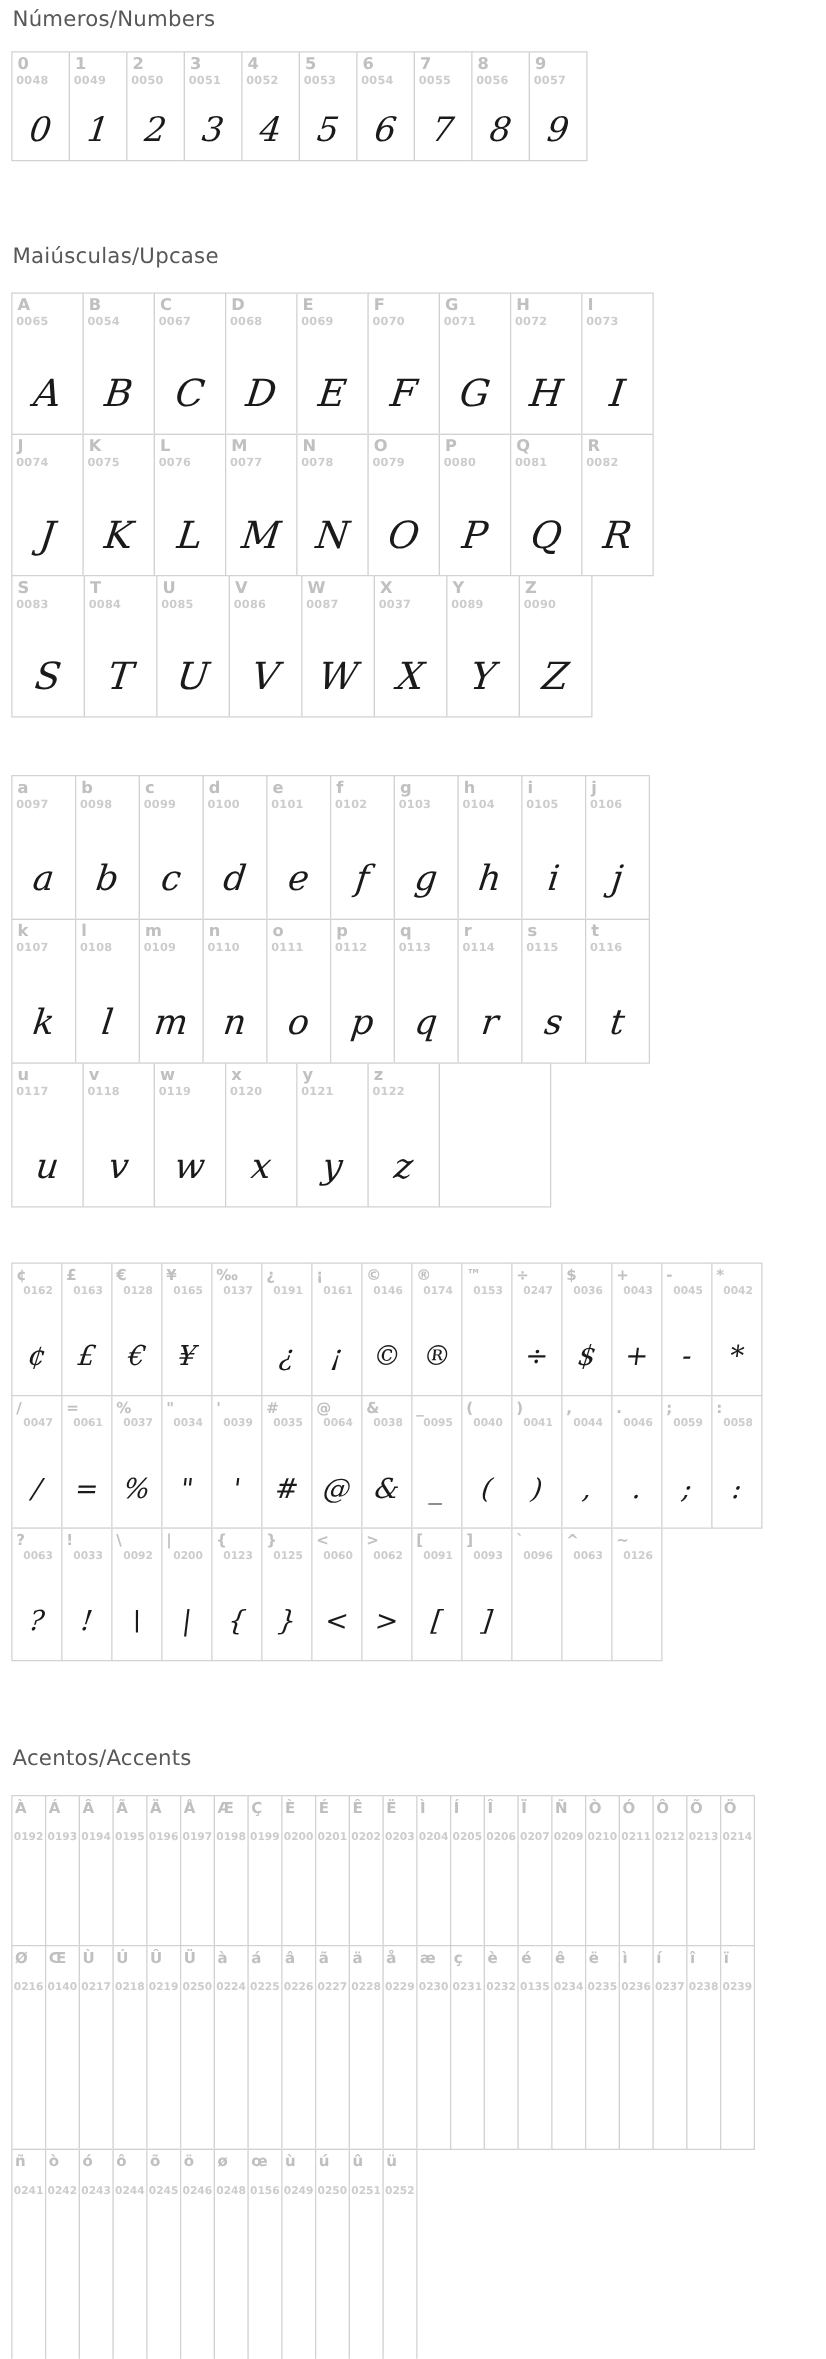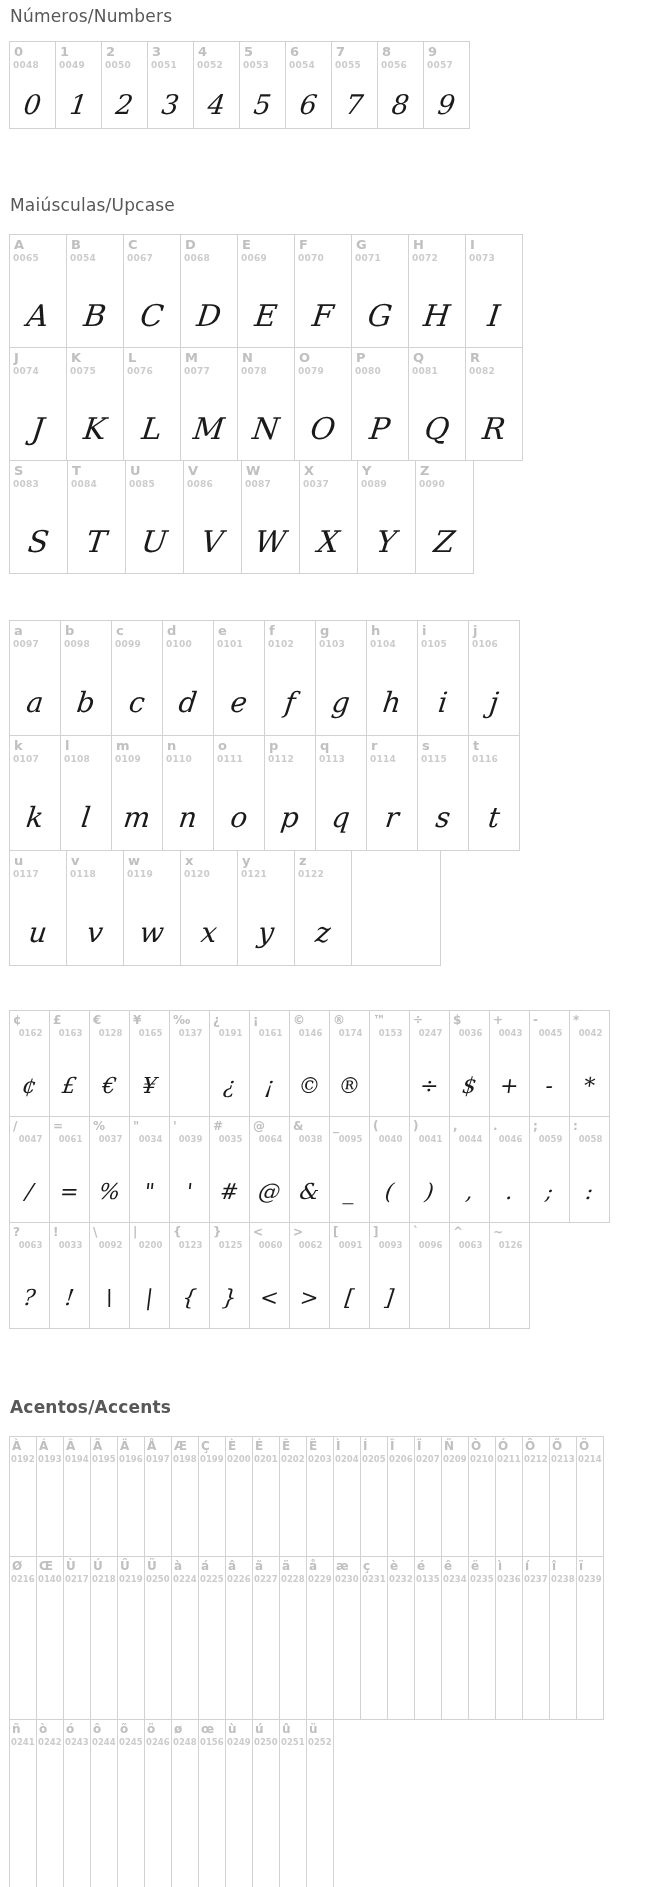--- a/index.html
+++ b/index.html
@@ -15,21 +15,21 @@
   }
   .sec-numbers{padding-top:6px;}
   .sec-numbers h2{margin-bottom:15px;}
   .sec-upcase{margin-top:66px;}
   .sec-upcase h2{margin-bottom:19px;}
   .sec-lowercase{margin-top:46px;}
   .sec-lowercase h2{margin-bottom:20px;}
   .sec-symbols{margin-top:44px;}
   .sec-symbols h2{margin-bottom:18px;}
   .sec-accents{margin-top:68px;}
-  .sec-accents h2{margin-bottom:19px;font-weight:bold;}
+  .sec-accents h2{margin-bottom:19px;}
 
   .gtable{display:inline-block;}
   .row{display:flex;margin-top:-1px;}
   .row:first-child{margin-top:0;}
   .cell{
     position:relative;border:1px solid #d2d2d2;background:#fff;
     margin-left:-1px;box-sizing:border-box;flex:none;
   }
   .row .cell:first-child{margin-left:0;}
   .ch{
@@ -63,21 +63,21 @@
   .sec-symbols .cell{width:41px;height:107px;}
   .sec-symbols .glyph{font-size:22px;bottom:18px;}
   .sec-symbols .ch{font-size:12px;padding-left:3px;}
   .sec-symbols .code{font-size:8.5px;padding-left:2px;letter-spacing:0;text-align:center;}
 
   .sec-accents .cell{width:28px;}
   .sec-accents .row0 .cell{height:121px;}
   .sec-accents .row1 .cell{height:164px;}
   .sec-accents .row2 .cell{height:245px;}
   .sec-accents .ch{font-size:12px;padding-left:2px;}
-  .sec-accents .code{font-size:8.5px;padding-left:1px;letter-spacing:0;}
+  .sec-accents .code{font-size:8.5px;padding-left:1px;letter-spacing:0;margin-top:11px;}
 </style>
 </head>
 <body>
 
 <main id="glyph-map">
     <section class="section sec-numbers"><h2>Números/Numbers</h2><div class="gtable"><div class="row row0">
           <div class="cell">
             <div class="ch">0</div>
             <div class="code">0048</div>
             <div class="glyph">0</div>

